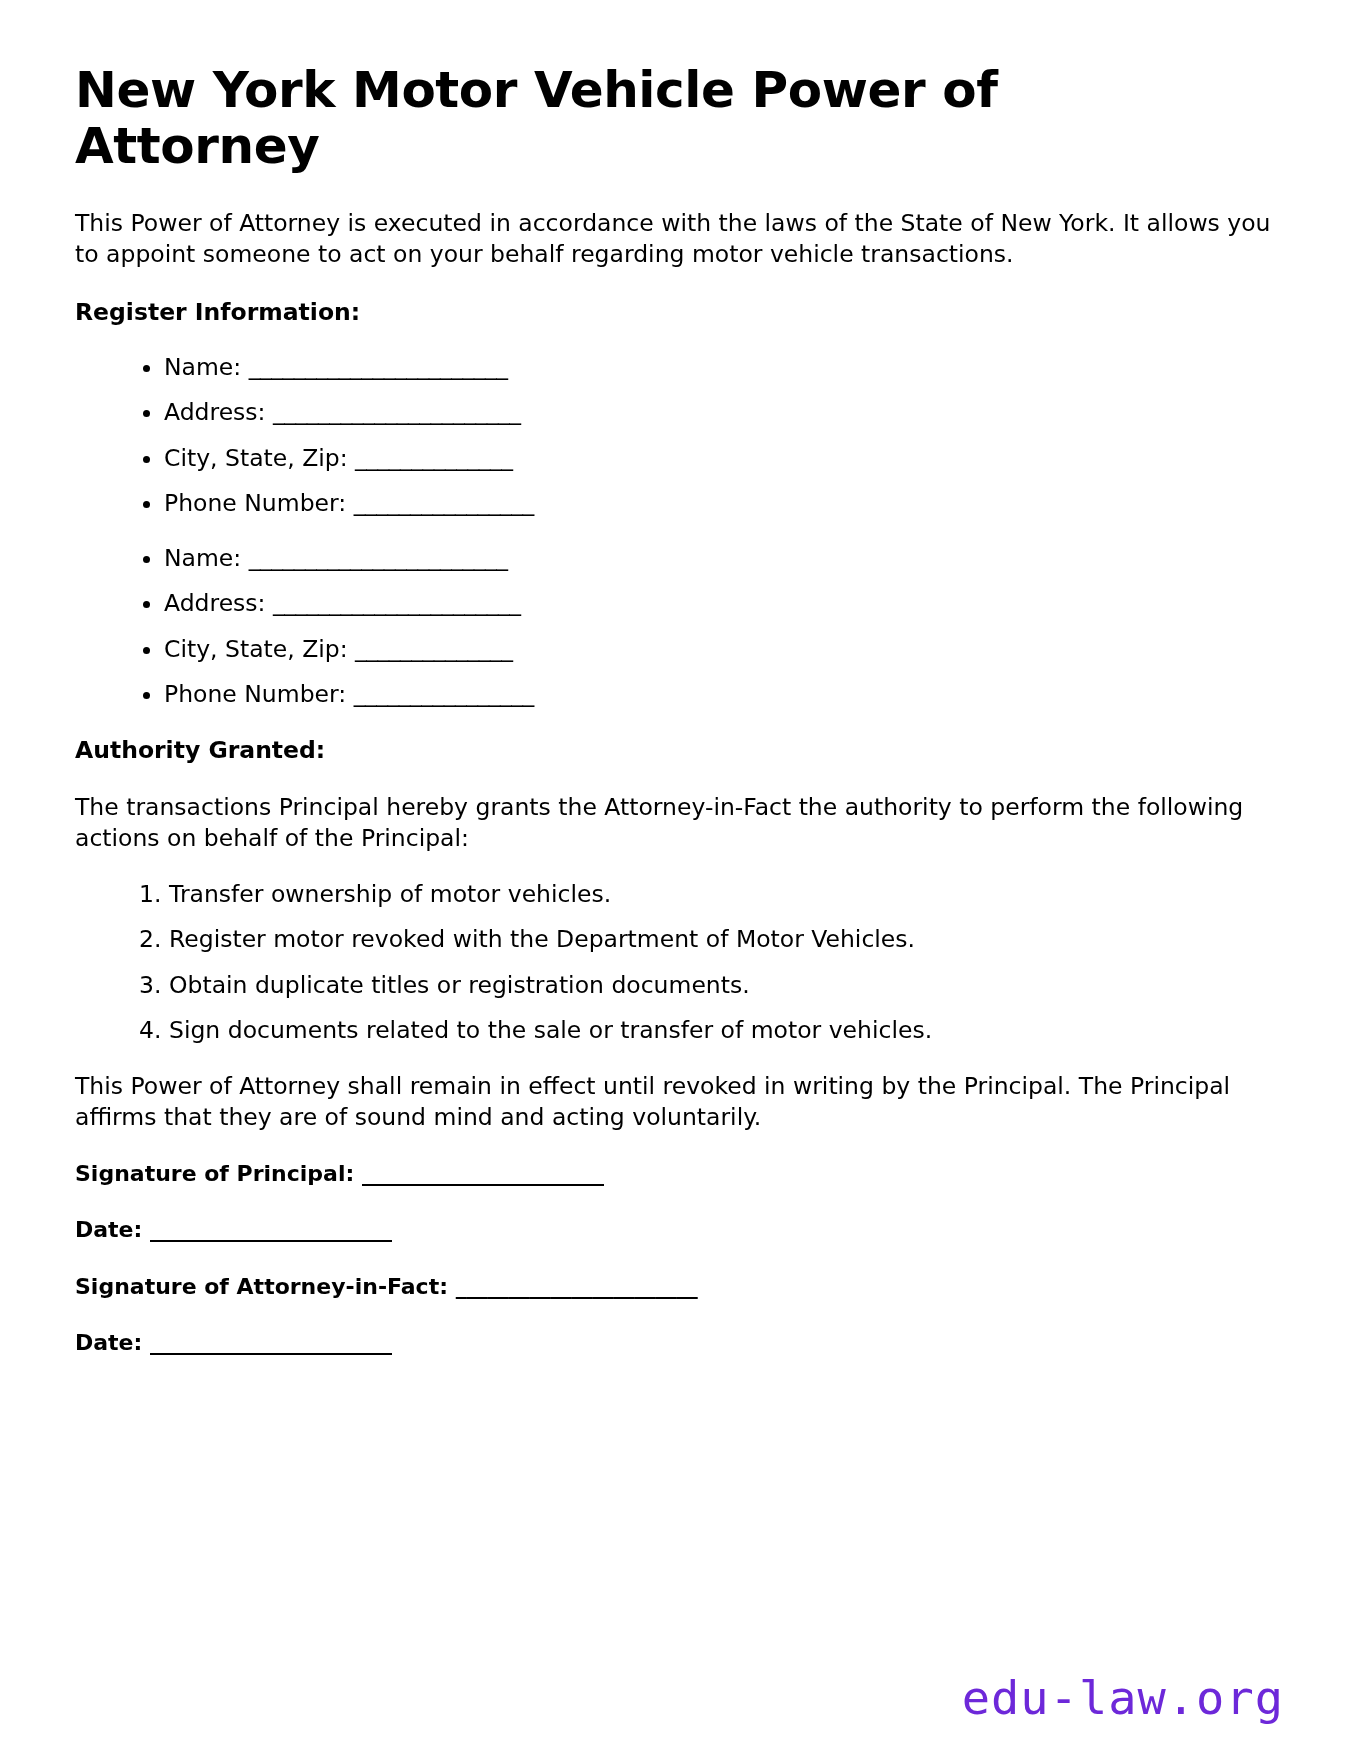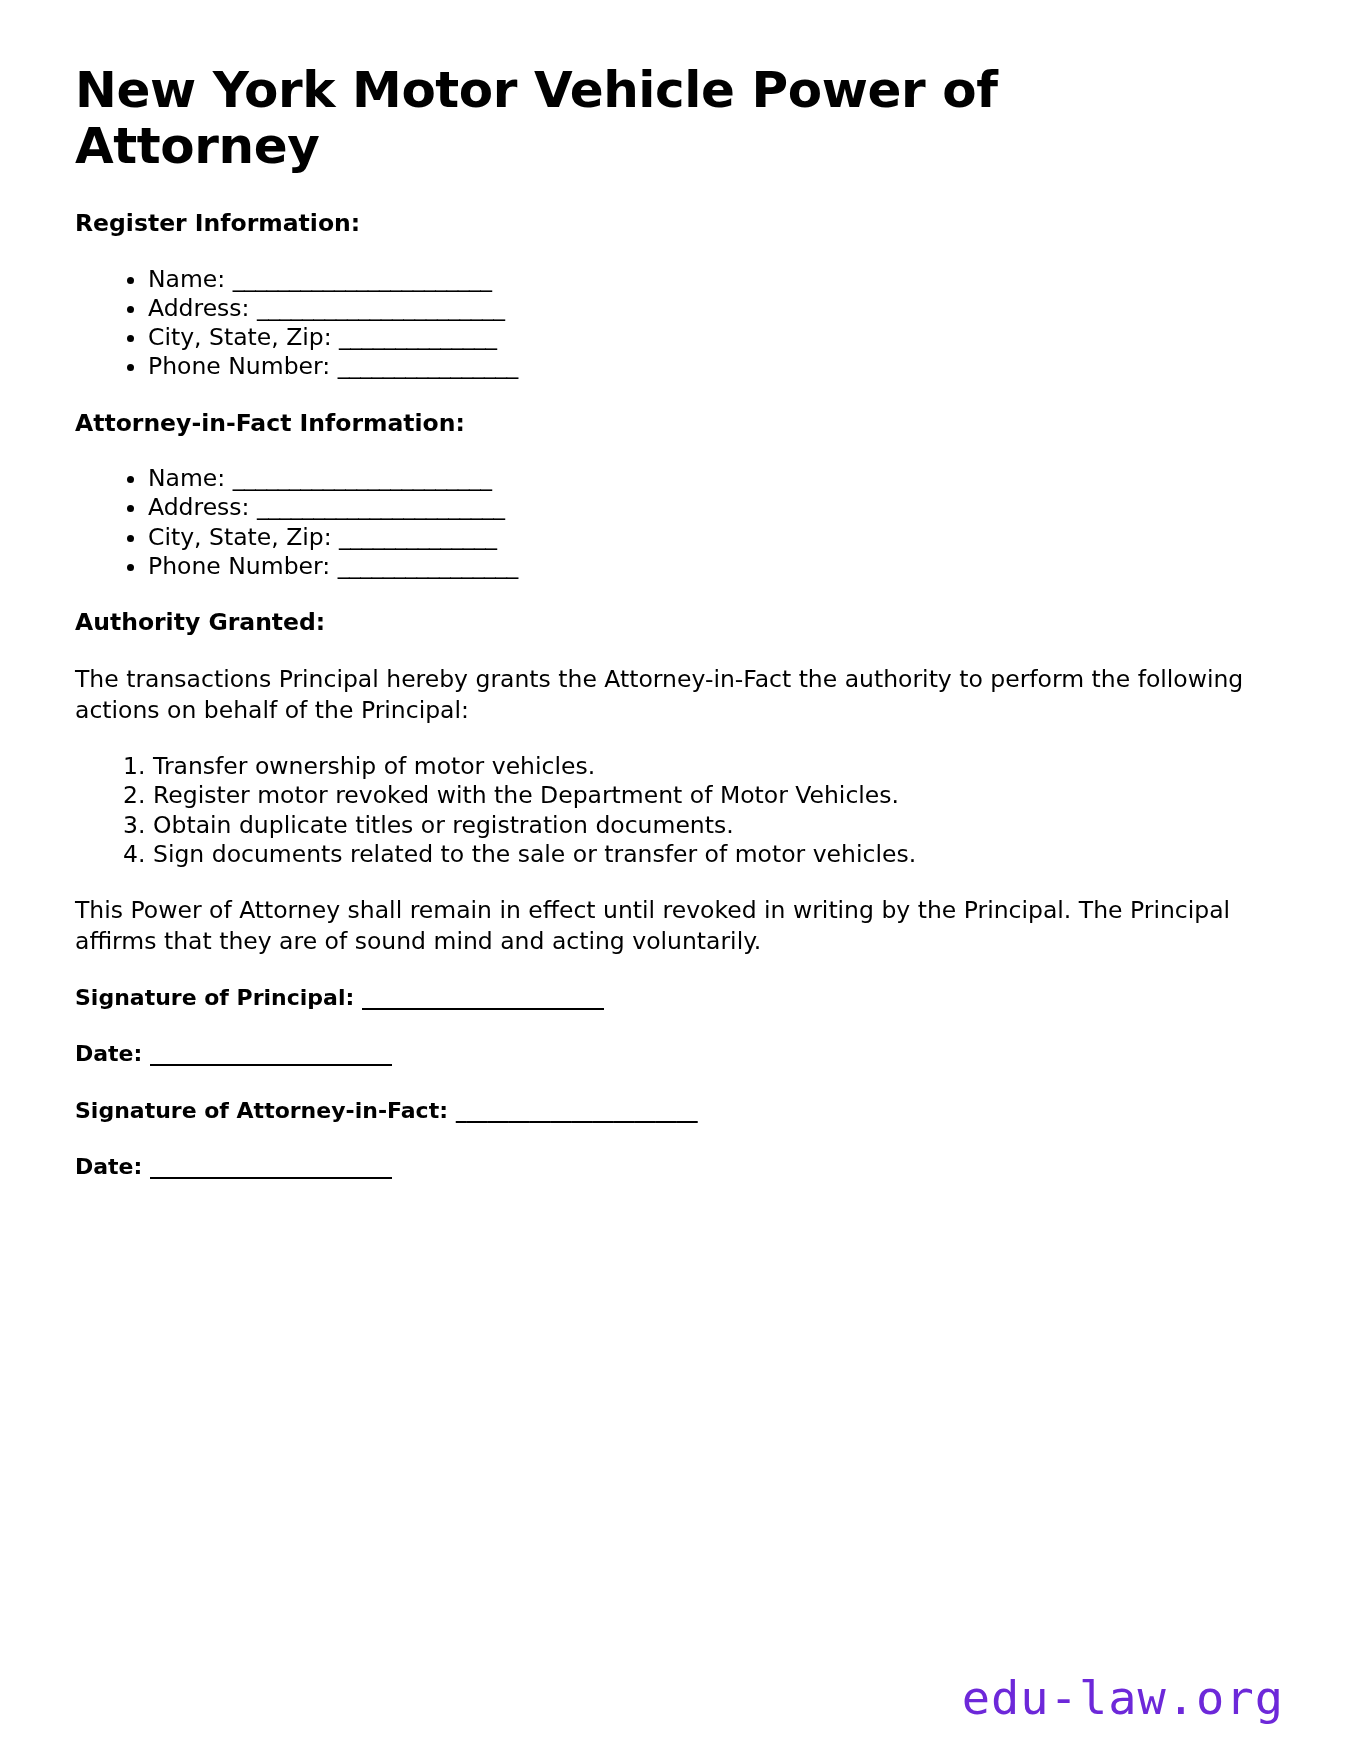--- a/index.html
+++ b/index.html
@@ -47,21 +47,21 @@
   ul.field-list, ol.authority-list {
     margin: 0 0 26px 0;
     padding-left: 73px;
     font-size: 23.5px;
     line-height: 1.245;
   }
   ol.authority-list {
     padding-left: 78px;
   }
   ul.field-list li, ol.authority-list li {
-    margin: 0;
+    margin: 16px;
     padding: 0;
   }
   ul.field-list li { list-style-type: disc; }
   ol.authority-list li { list-style-type: decimal; }
   .blank {
     letter-spacing: -0.5px;
     white-space: pre;
   }
   .sig-line {
     font-size: 22px;
@@ -81,30 +81,30 @@
     white-space: nowrap;
   }
 </style>
 </head>
 <body>
 
 <div class="page">
 
   <h1 class="doc-title">New York Motor Vehicle Power of Attorney</h1>
 
+  <p class="para">This Power of Attorney is executed in accordance with the laws of the State of New York. It allows you to appoint someone to act on your behalf regarding motor vehicle transactions.</p>
 
   <h2 class="section-heading">Register Information:</h2>
   <ul class="field-list">
     <li><span>Name:</span> <span class="blank">_______________________</span></li>
     <li><span>Address:</span> <span class="blank">______________________</span></li>
     <li><span>City, State, Zip:</span> <span class="blank">______________</span></li>
     <li><span>Phone Number:</span> <span class="blank">________________</span></li>
   </ul>
 
-  <h2 class="section-heading">Attorney-in-Fact Information:</h2>
   <ul class="field-list">
     <li><span>Name:</span> <span class="blank">_______________________</span></li>
     <li><span>Address:</span> <span class="blank">______________________</span></li>
     <li><span>City, State, Zip:</span> <span class="blank">______________</span></li>
     <li><span>Phone Number:</span> <span class="blank">________________</span></li>
   </ul>
 
   <h2 class="section-heading">Authority Granted:</h2>
   <p class="para">The transactions Principal hereby grants the Attorney-in-Fact the authority to perform the following actions on behalf of the Principal:</p>
   <ol class="authority-list">

